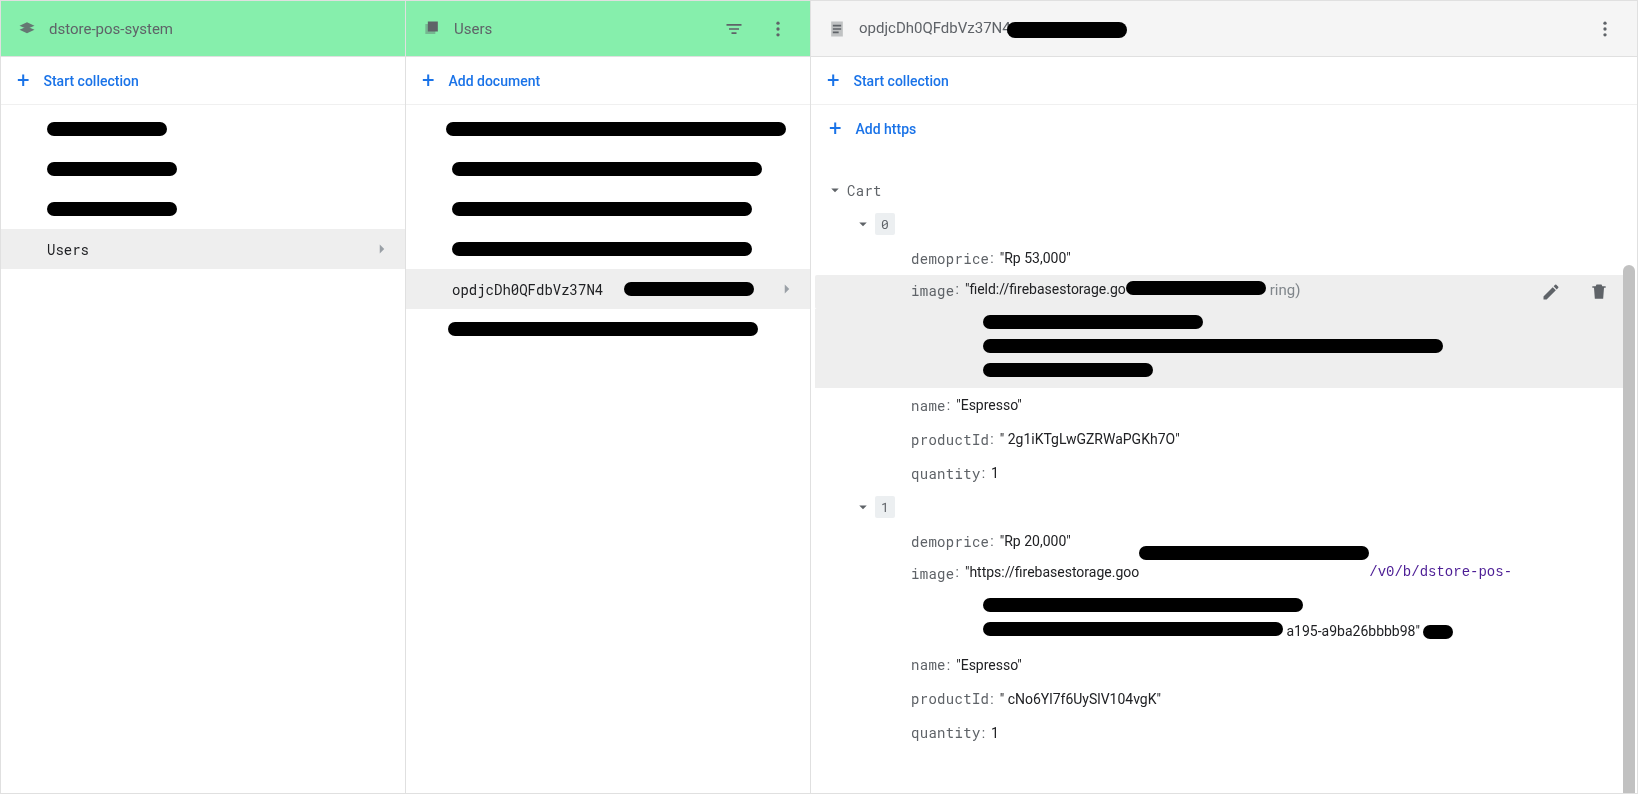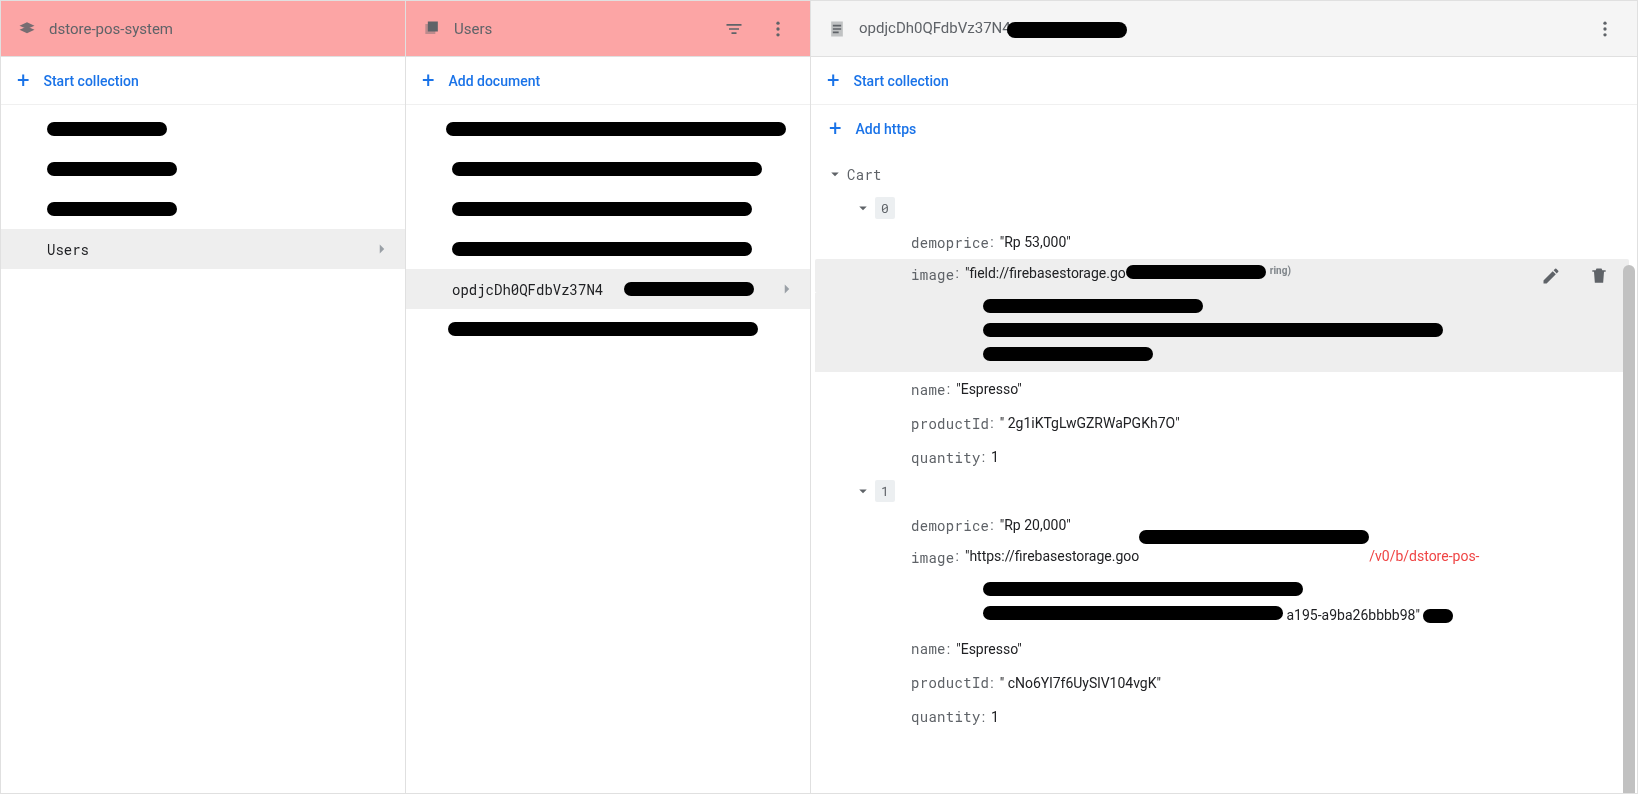--- a/index.html
+++ b/index.html
@@ -28,21 +28,21 @@
   .col1 { flex: 0 0 405px; }
   .col2 { flex: 0 0 405px; }
   .col3 { flex: 1 1 auto; position: relative; }
   .col-header {
     display: flex;
     align-items: center;
     height: 56px;
     padding: 0 16px;
     border-bottom: 1px solid #e0e0e0;
     color: #5f6368;
-    background: #fca5a5;
+    background: #86efac;
     gap: 12px;
   }
   .col3 .col-header { background: #f5f5f5; }
   .col-header .title {
     flex: 1;
     font-size: 15px;
     white-space: nowrap;
     overflow: hidden;
     text-overflow: ellipsis;
   }
@@ -159,31 +159,31 @@
   .idx-chip {
     display: inline-flex; align-items: center; justify-content: center;
     min-width: 20px; height: 22px;
     padding: 0 4px;
     background: #eceff1;
     font-family: "Roboto Mono", Menlo, monospace;
     color: #5f6368;
     border-radius: 2px;
     font-size: 13px;
   }
-  .indent0 { padding-left: 8px; }
+  .indent0 { padding-left: 8px; margin-top: 16px; }
   .indent1 { padding-left: 36px; }
   .indent2 { padding-left: 96px; }
   .wrap-val {
     padding: 4px 18px 4px 168px;
     color: #202124;
     line-height: 1.7;
     word-break: break-all;
     position: relative;
   }
-  .type-hint { color: #80868b; margin-left: 4px; font-size: 10px; font-weight: bold; }
+  .type-hint { color: #80868b; margin-left: 4px; font-size: 15px; }
   .row-actions {
     position: absolute;
     right: 14px;
     top: 0; bottom: 0;
     display: flex;
     align-items: center;
     gap: 16px;
     color: #5f6368;
   }
 
@@ -404,21 +404,21 @@
           <span class="key">demoprice</span>
             <span class="colon">:</span>
           <span class="val str">Rp 20,000</span>
         </div>
 
         <div class="tree-row indent2" style="align-items:flex-start; padding-top:6px;">
           <span class="key">image</span>
             <span class="colon">:</span>
           <span class="val">"<span>https://firebasestorage.goo</span></span>
           <span class="redact" style="position:static; display:inline-block; width:230px; height:14px; vertical-align:middle; margin-top:-18px;"></span>
-          <span style="color:#ef4444;"> /v0/b/dstore-pos-</span>
+          <span style="color:#4c1d95;font-family:Liberation Mono, monospace;"> /v0/b/dstore-pos-</span>
         </div>
         <div class="wrap-val">
           <span class="redact" style="position:relative; display:inline-block; width:320px; height:14px;"></span><br>
           <span class="redact" style="position:relative; display:inline-block; width:300px; height:14px;"></span>
           <span style="color:#202124;"> a195-a9ba26bbbb98"</span>
           <span class="redact" style="position:relative; display:inline-block; width:30px; height:14px; vertical-align:middle;"></span>
         </div>
 
         <div class="tree-row indent2">
           <span class="key">name</span>

